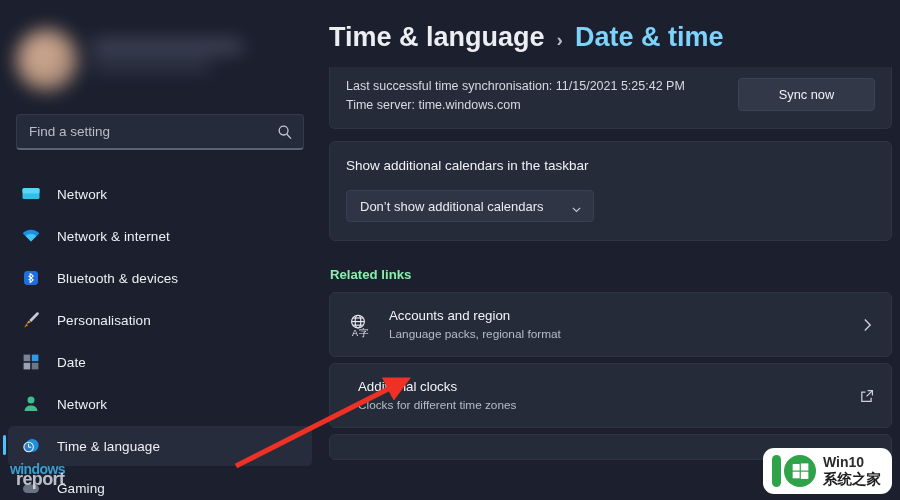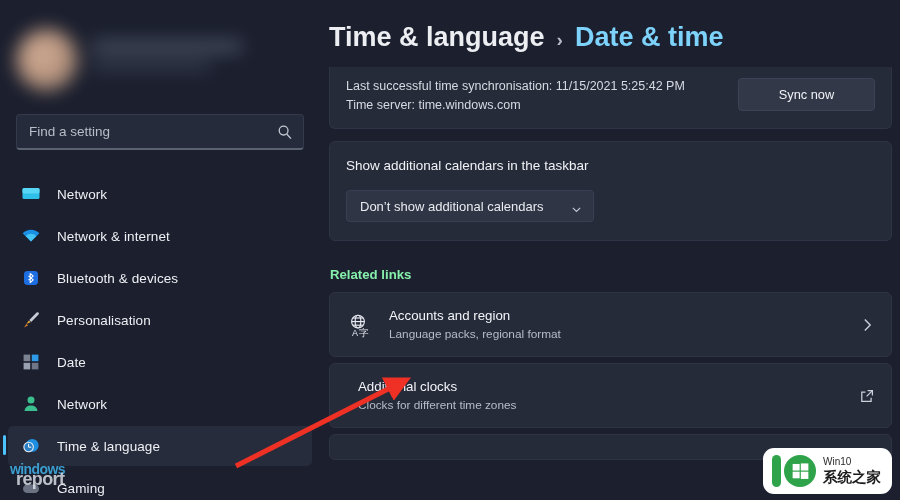--- a/index.html
+++ b/index.html
@@ -163,21 +163,21 @@
     pointer-events: none;
   }
   .wm-logo { display: flex; align-items: center; gap: 3px; }
   .wm-bar { width: 9px; height: 32px; background: #2fa349; border-radius: 5px; }
   .wm-circle {
     width: 32px; height: 32px; border-radius: 50%; background: #2fa349;
     display: flex; align-items: center; justify-content: center;
   }
   .wm-win { width: 17px; height: 17px; }
   .wm-txt { display: flex; flex-direction: column; line-height: 1; }
-  .wm-txt .t1 { font-size: 10px; font-weight: normal; color: #2a2a2a; }
+  .wm-txt .t1 { font-size: 14px; font-weight: bold; color: #2a2a2a; }
   .wm-txt .t2 { font-size: 14.5px; font-weight: bold; color: #1d1d1d; margin-top: 3px; }
 </style>
 </head>
 <body>
 
 <div class="app">
 
   <div class="sidebar">
 
     <div class="account-block">

